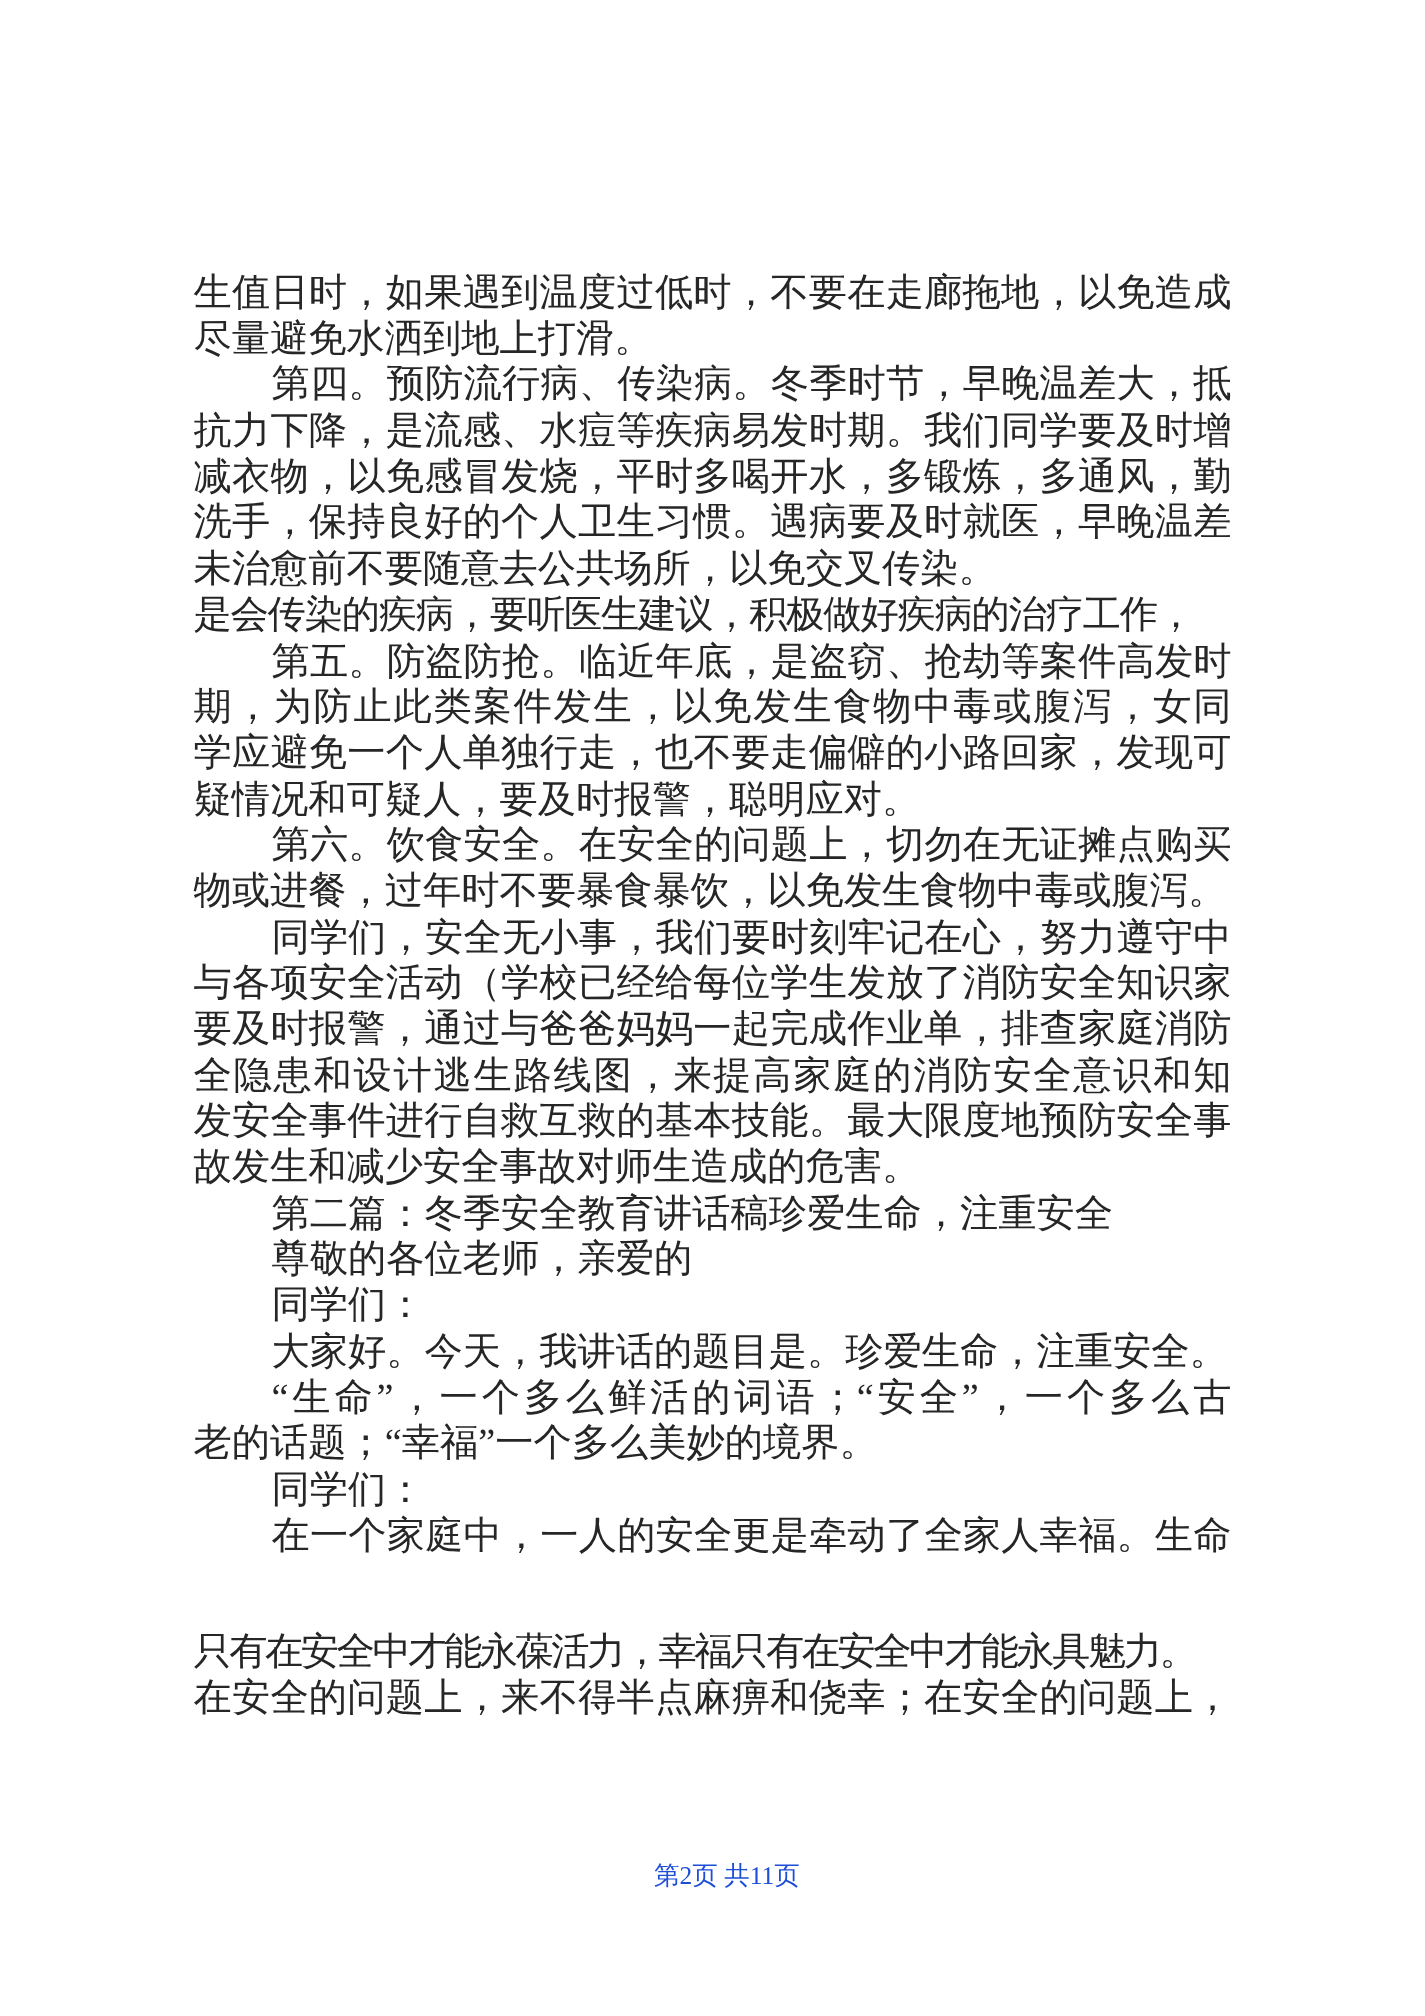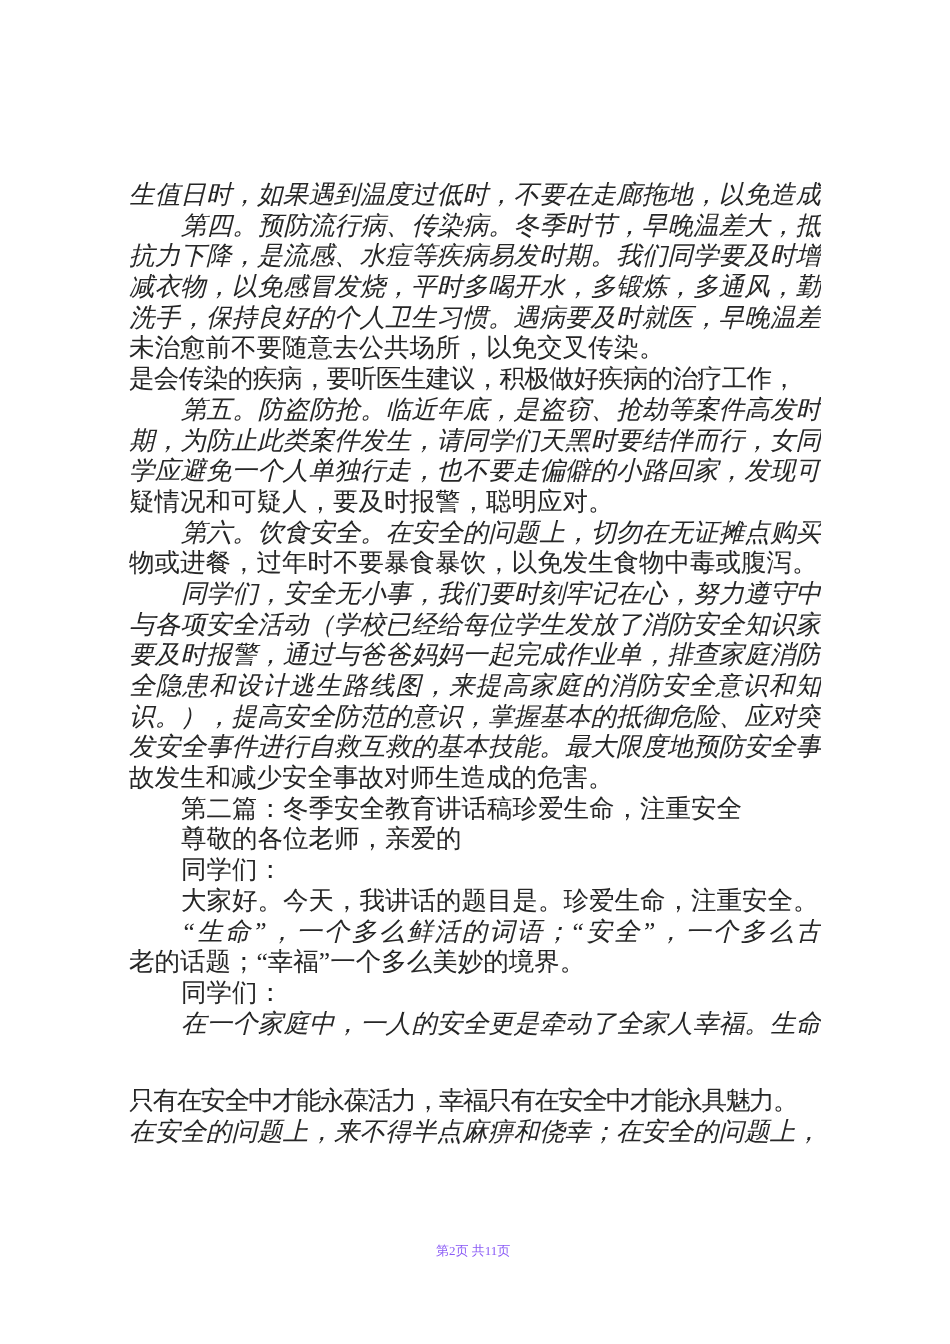--- a/index.html
+++ b/index.html
@@ -27,64 +27,63 @@
     line-height: 30.7px;
     height: 30.7px;
     white-space: nowrap;
     text-align: left;
   }
   .line.fill {
     white-space: normal;
     text-align: justify;
     text-align-last: justify;
     overflow: hidden;
-    font-style: italic;
   }
   .line.indent {
     text-indent: 52px;
   }
   .line.sq28 {
     letter-spacing: -0.8px;
   }
   .line.sq29 {
     letter-spacing: -1.65px;
     margin-top: 47px;
   }
   .footer {
     position: absolute;
     left: 436px;
     top: 1241px;
-    font-size: 13px;
+    font-size: 17px;
     line-height: 20px;
-    color: #8b5cf6;
+    color: #1d4ed8;
   }
 </style>
 </head>
 <body>
 
 <div class="page">
   <div class="body-block">
       <div class="line fill">生值日时，如果遇到温度过低时，不要在走廊拖地，以免造成</div>
+      <div class="line end">尽量避免水洒到地上打滑。</div>
       <div class="line fill indent">第四。预防流行病、传染病。冬季时节，早晚温差大，抵</div>
       <div class="line fill">抗力下降，是流感、水痘等疾病易发时期。我们同学要及时增</div>
       <div class="line fill">减衣物，以免感冒发烧，平时多喝开水，多锻炼，多通风，勤</div>
       <div class="line fill">洗手，保持良好的个人卫生习惯。遇病要及时就医，早晚温差大</div>
       <div class="line end">未治愈前不要随意去公共场所，以免交叉传染。</div>
       <div class="line sq28">是会传染的疾病，要听医生建议，积极做好疾病的治疗工作，</div>
       <div class="line fill indent">第五。防盗防抢。临近年底，是盗窃、抢劫等案件高发时</div>
-      <div class="line fill">期，为防止此类案件发生，请同学们天黑时要结伴而行，女同</div>
+      <div class="line fill">期，为防止此类案件发生，以免发生食物中毒或腹泻，女同</div>
       <div class="line fill">学应避免一个人单独行走，也不要走偏僻的小路回家，发现可</div>
       <div class="line end">疑情况和可疑人，要及时报警，聪明应对。</div>
       <div class="line fill indent">第六。饮食安全。在安全的问题上，切勿在无证摊点购买食</div>
       <div class="line end">物或进餐，过年时不要暴食暴饮，以免发生食物中毒或腹泻。</div>
       <div class="line fill indent">同学们，安全无小事，我们要时刻牢记在心，努力遵守中</div>
       <div class="line fill">与各项安全活动（学校已经给每位学生发放了消防安全知识家</div>
       <div class="line fill">要及时报警，通过与爸爸妈妈一起完成作业单，排查家庭消防安</div>
       <div class="line fill">全隐患和设计逃生路线图，来提高家庭的消防安全意识和知</div>
-      <div class="line fill">识。），提高安全防范的意识，掌握基本的抵御危险、应对突</div>
       <div class="line fill">发安全事件进行自救互救的基本技能。最大限度地预防安全事</div>
       <div class="line end">故发生和减少安全事故对师生造成的危害。</div>
       <div class="line end indent">第二篇：冬季安全教育讲话稿珍爱生命，注重安全</div>
       <div class="line end indent">尊敬的各位老师，亲爱的</div>
       <div class="line end indent">同学们：</div>
       <div class="line end indent">大家好。今天，我讲话的题目是。珍爱生命，注重安全。</div>
       <div class="line fill indent">“生命”，一个多么鲜活的词语；“安全”，一个多么古</div>
       <div class="line end">老的话题；“幸福”一个多么美妙的境界。</div>
       <div class="line end indent">同学们：</div>
       <div class="line fill indent">在一个家庭中，一人的安全更是牵动了全家人幸福。生命</div>

